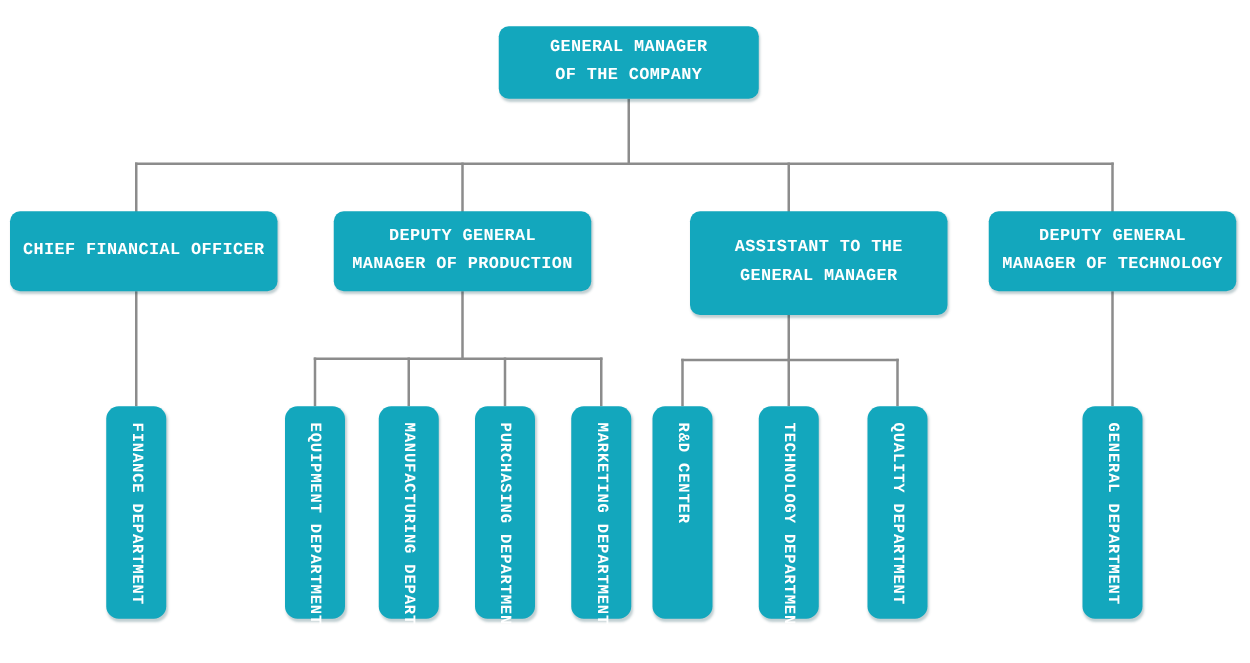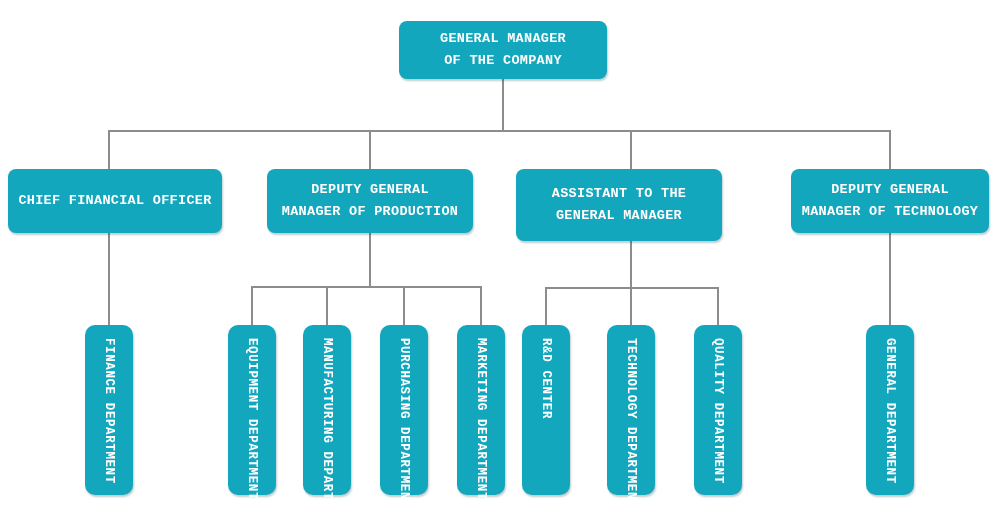--- a/index.html
+++ b/index.html
@@ -91,21 +91,21 @@
 OF THE COMPANY</span>
   </div>
 
   <div class="node h" style="left:8px; top:169px; width:214px; height:64px;">
     <span class="label">CHIEF FINANCIAL OFFICER</span>
   </div>
   <div class="node h" style="left:267px; top:169px; width:206px; height:64px;">
     <span class="label">DEPUTY GENERAL
 MANAGER OF PRODUCTION</span>
   </div>
-  <div class="node h" style="left:516px; top:169px; width:206px; height:72px;">
+  <div class="node h" style="left:552px; top:169px; width:206px; height:83px;">
     <span class="label">ASSISTANT TO THE
 GENERAL MANAGER</span>
   </div>
   <div class="node h" style="left:791px; top:169px; width:198px; height:64px;">
     <span class="label">DEPUTY GENERAL
 MANAGER OF TECHNOLOGY</span>
   </div>
 
   <div class="node v" style="left:85px; top:325px; width:48px; height:170px;">
     <span class="label">FINANCE DEPARTMENT</span>

